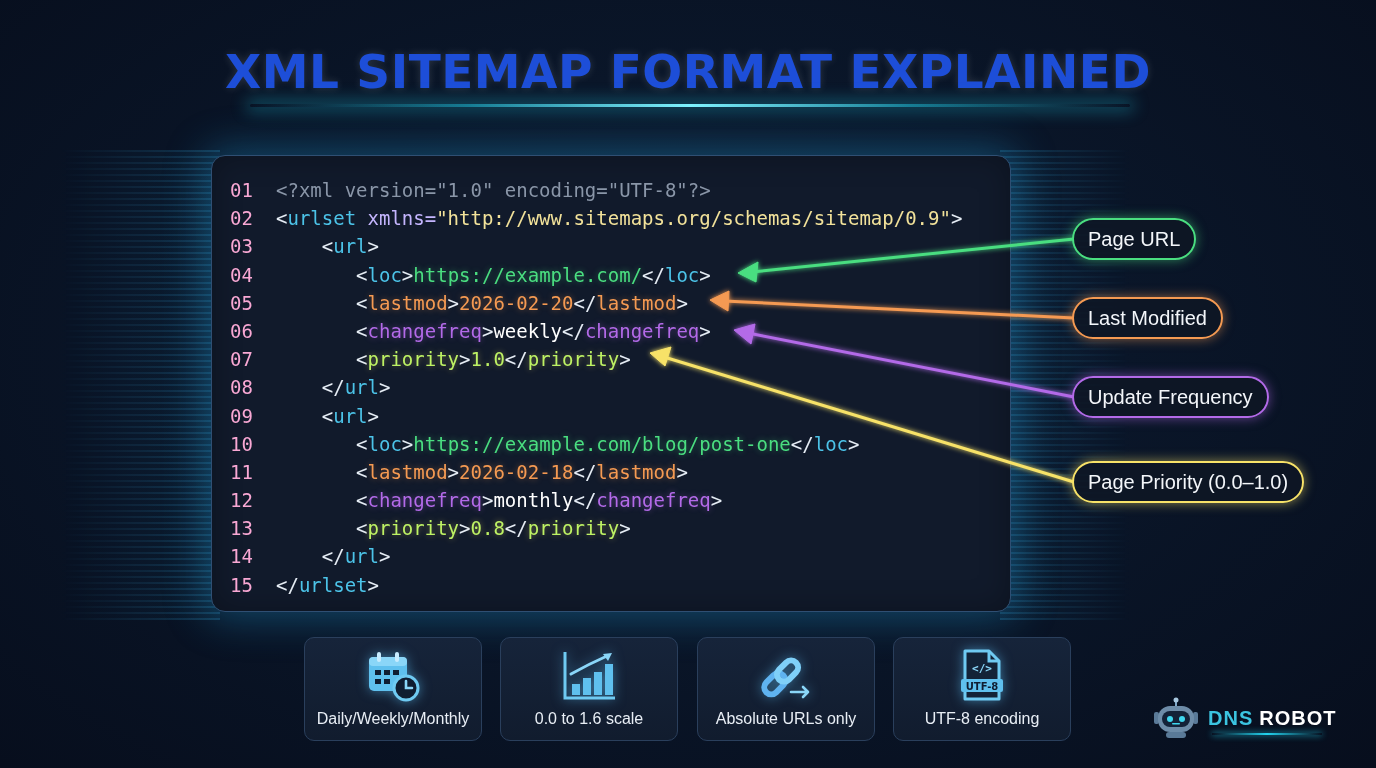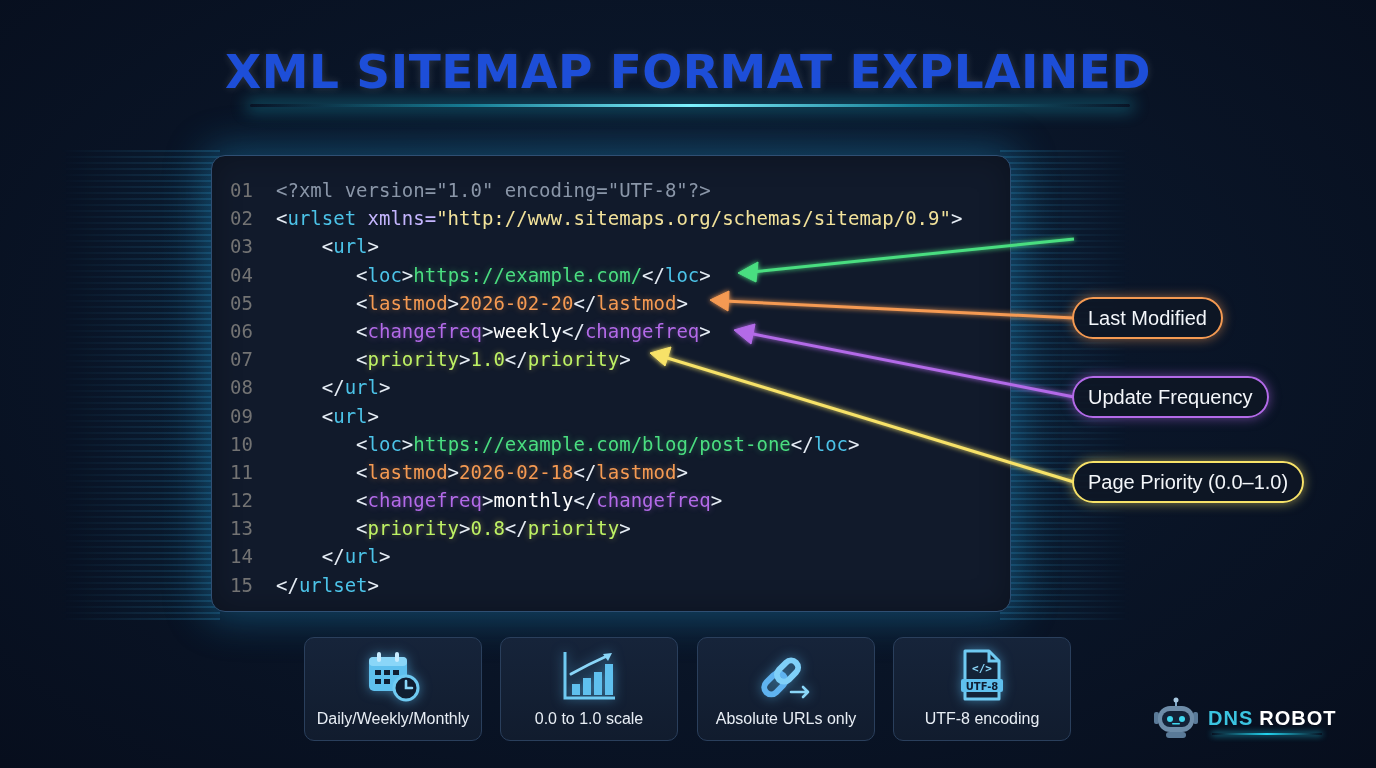--- a/index.html
+++ b/index.html
@@ -53,21 +53,21 @@
     overflow: hidden;
   }
   .code-lines {
     position: absolute; left: 18px; top: 20px;
     font-family: "DejaVu Sans Mono", monospace;
     font-size: 19px;
     line-height: 28.2px;
     white-space: pre;
   }
   .code-line { display: flex; height: 28.2px; }
-  .ln { color: #737373; width: 46px; display: inline-block; }
+  .ln { color: #f9a8d4; width: 46px; display: inline-block; }
   .code { display: inline-block; }
   .t-punct { color: #e6edf5; }
   .t-decl { color: #8a96a8; }
   .t-tag { color: #4cc3e8; }
   .t-attr { color: #c4b5fd; }
   .t-str { color: #f2e29a; }
   .t-green { color: #4ade80; text-shadow: 0 0 6px rgba(74,222,128,0.45); }
   .t-orange { color: #f59a52; text-shadow: 0 0 6px rgba(245,154,82,0.45); }
   .t-purple { color: #b36ae8; text-shadow: 0 0 6px rgba(179,106,232,0.45); }
   .t-yellow { color: #bef264; text-shadow: 0 0 6px rgba(247,226,104,0.45); }
@@ -155,20 +155,21 @@
     <g filter="url(#glow)" stroke="#b36ae8" fill="#b36ae8">
       <line x1="1074" y1="397" x2="748" y2="333" stroke-width="3"></line>
       <polygon points="734,330 755,324 751,344"></polygon>
     </g>
     <g filter="url(#glow)" stroke="#f7e268" fill="#f7e268">
       <line x1="1074" y1="482" x2="664" y2="357" stroke-width="3"></line>
       <polygon points="650,353 671,347 665,366"></polygon>
     </g>
   </svg>
 
+  <div class="label-pill pill-green">Page URL</div>
   <div class="label-pill pill-orange">Last Modified</div>
   <div class="label-pill pill-purple">Update Frequency</div>
   <div class="label-pill pill-yellow">Page Priority (0.0–1.0)</div>
 
   <div class="feature-card card-1">
     <div class="icon">
       <svg width="54" height="52" viewBox="0 0 54 52">
         <rect x="3" y="7" width="38" height="34" rx="5" fill="#5fc0ee"></rect>
         <rect x="3" y="7" width="38" height="9" rx="4" fill="#8ad6f8"></rect>
         <rect x="11" y="2" width="4" height="10" rx="2" fill="#c8ecff"></rect>
@@ -192,21 +193,21 @@
       <svg width="56" height="52" viewBox="0 0 56 52">
         <path d="M4 2 V48 H54" stroke="#6fcaf2" stroke-width="3" fill="none"></path>
         <rect x="11" y="34" width="8" height="11" fill="#5fc0ee"></rect>
         <rect x="22" y="28" width="8" height="17" fill="#5fc0ee"></rect>
         <rect x="33" y="22" width="8" height="23" fill="#5fc0ee"></rect>
         <rect x="44" y="14" width="8" height="31" fill="#5fc0ee"></rect>
         <path d="M10 24 Q28 14 46 6" stroke="#8ad6f8" stroke-width="3" fill="none" stroke-linecap="round"></path>
         <polygon points="51,3 42,4 47,11" fill="#8ad6f8"></polygon>
       </svg>
     </div>
-    <div class="caption">0.0 to 1.0 scale</div>
+    <div class="caption">0.0 to 1.6 scale</div>
   </div>
 
   <div class="feature-card card-3">
     <div class="icon">
       <svg width="56" height="52" viewBox="0 0 56 52">
         <g transform="rotate(-45 26 26)" fill="none" stroke-width="6" stroke-linecap="round">
           <rect x="2" y="18" width="24" height="14" rx="7" stroke="#5fb3f0"></rect>
           <rect x="20" y="18" width="24" height="14" rx="7" stroke="#7fd0f8"></rect>
         </g>
         <path d="M33 42 H50 M45 37 L50 42 L45 47" stroke="#8ad6f8" stroke-width="2.6" fill="none" stroke-linecap="round" stroke-linejoin="round"></path>

